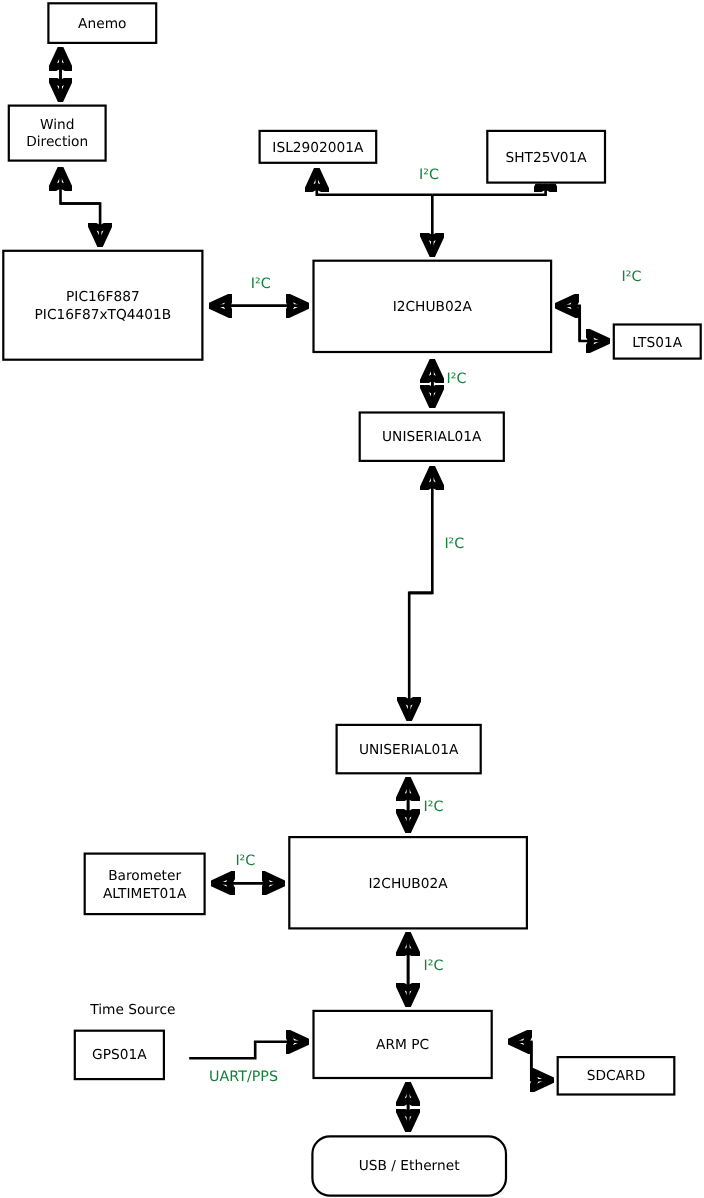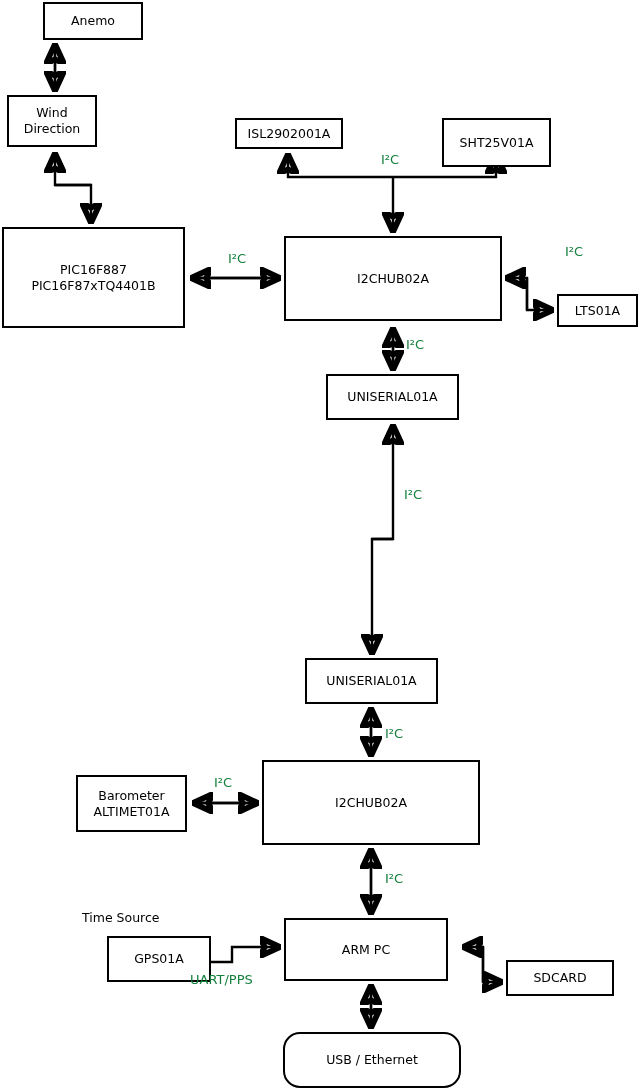--- a/index.html
+++ b/index.html
@@ -150,21 +150,21 @@
 
   <div class="node" style="left:76px; top:775px; width:111px; height:57px;">
     <span>Barometer
 ALTIMET01A</span>
   </div>
 
   <div class="node" style="left:262px; top:760px; width:218px; height:85px;">
     <span>I2CHUB02A</span>
   </div>
 
-  <div class="node" style="left:67px; top:936px; width:104px; height:46px;margin-left:40px;">
+  <div class="node" style="left:67px; top:936px; width:83px; height:46px;">
     <span>GPS01A</span>
   </div>
 
   <div class="node" style="left:284px; top:918px; width:164px; height:63px;">
     <span>ARM PC</span>
   </div>
 
   <div class="node" style="left:506px; top:960px; width:108px; height:36px;">
     <span>SDCARD</span>
   </div>

